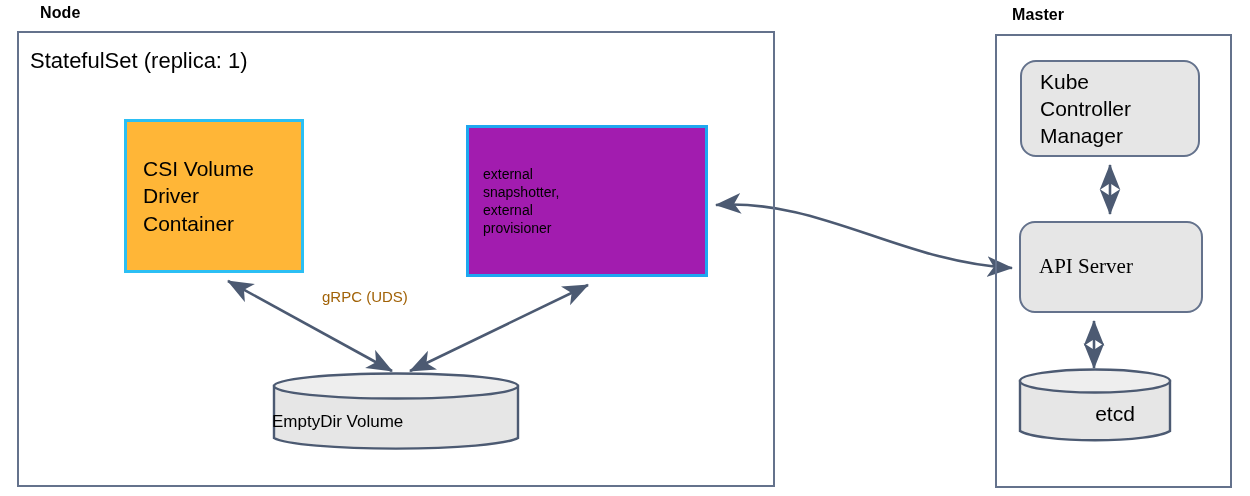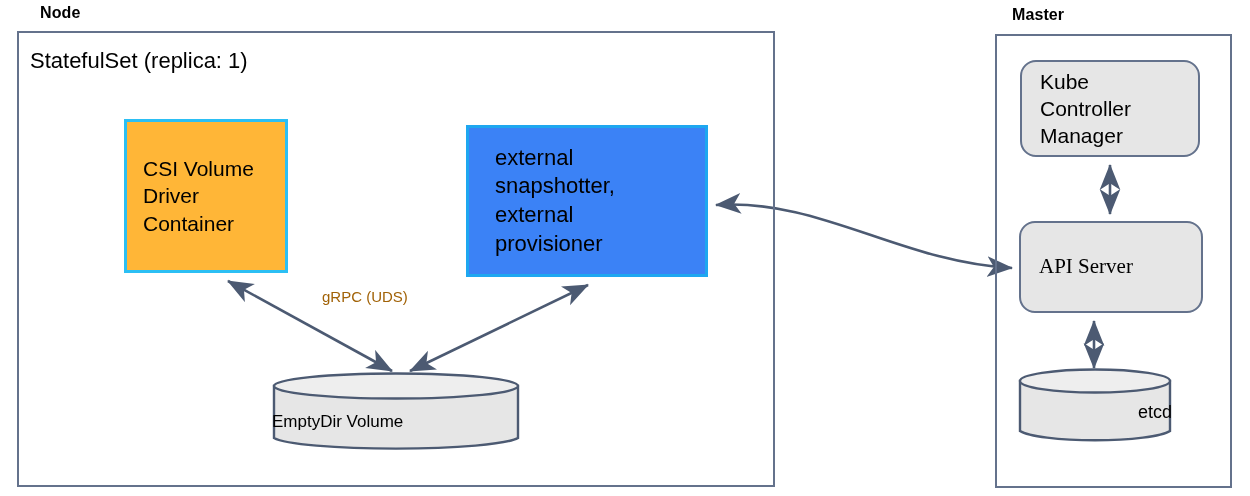--- a/index.html
+++ b/index.html
@@ -62,24 +62,24 @@
     width: 100%;
   }
 
   .box-orange {
     background: #ffb637;
     border: 3px solid #2bbff4;
     font-size: 21px;
     padding-left: 16px;
   }
   .box-green {
-    background: #3b82f6;
+    background: #a21caf;
     border: 3px solid #1ea7f0;
-    font-size: 22px;
-    padding-left: 26px;
+    font-size: 14px;
+    padding-left: 14px;
   }
   .box-gray {
     background: #e6e6e6;
     border: 2px solid #64728c;
     font-size: 21px;
     padding-left: 16px;
   }
   .box-gray.centered {
     align-items: flex-start;
     padding-left: 18px;
@@ -145,21 +145,21 @@
     <line x1="1110" y1="165" x2="1110" y2="214" stroke="#4c5a72" stroke-width="2.6" marker-start="url(#ah-start)" marker-end="url(#ah)"></line>
 
     <line x1="1094" y1="321" x2="1094" y2="368" stroke="#4c5a72" stroke-width="2.6" marker-start="url(#ah-start)" marker-end="url(#ah)"></line>
   </svg>
 
   <div class="zone-label" style="left:24px; top:4px;">Node</div>
   <div class="zone-box" style="left:17px; top:31px; width:758px; height:456px;"></div>
 
   <div class="plain-caption" style="left:30px; top:48px;">StatefulSet (replica: 1)</div>
 
-  <div class="node-box box-orange" style="left:124px; top:119px; width:164px; height:154px;">
+  <div class="node-box box-orange" style="left:124px; top:119px; width:180px; height:154px;">
     <span class="node-text">CSI Volume
 Driver
 Container</span>
   </div>
 
   <div class="node-box box-green" style="left:466px; top:125px; width:242px; height:152px;">
     <span class="node-text">external
 snapshotter,
 external
 provisioner</span>
@@ -186,16 +186,16 @@
 
   <div class="node-box box-gray centered" style="left:1019px; top:221px; width:184px; height:92px;font-family:Liberation Serif, serif;">
     <span class="node-text">API Server</span>
   </div>
 
   <div class="cylinder" style="left:1018px; top:368px; width:154px; height:76px;">
     <svg viewBox="0 0 154 76" xmlns="http://www.w3.org/2000/svg" preserveAspectRatio="none">
       <path d="M2,13 L2,63 A77,12 0 0 0 152,63 L152,13 Z" fill="#e6e6e6" stroke="#4c5a72" stroke-width="2.4"></path>
       <ellipse cx="77" cy="13" rx="75" ry="11.5" fill="#eeeeee" stroke="#4c5a72" stroke-width="2.4"></ellipse>
     </svg>
-    <div class="cyl-text" style="top:34px; font-size:18px; text-align:right; padding-left:40px;">etcd</div>
+    <div class="cyl-text" style="top:34px; font-size:21px; text-align:center; padding-left:40px;">etcd</div>
   </div>
 
 </div>
 
 </body></html>

